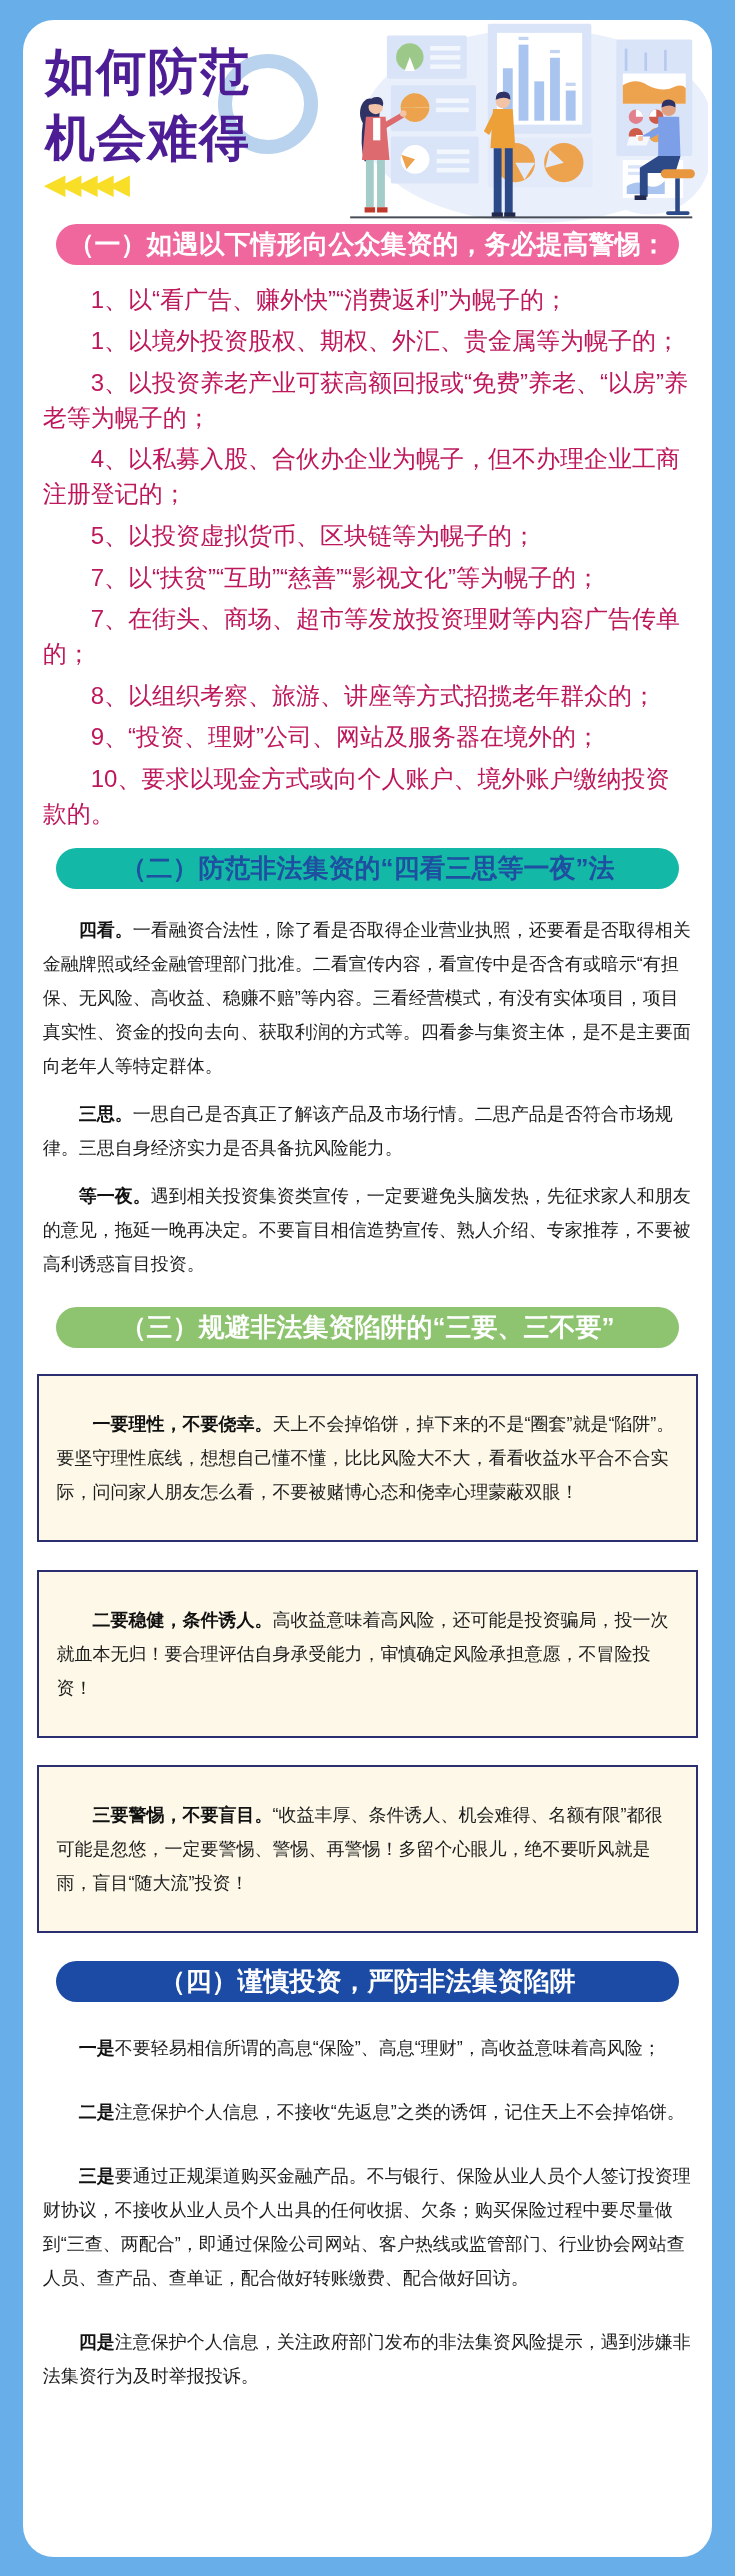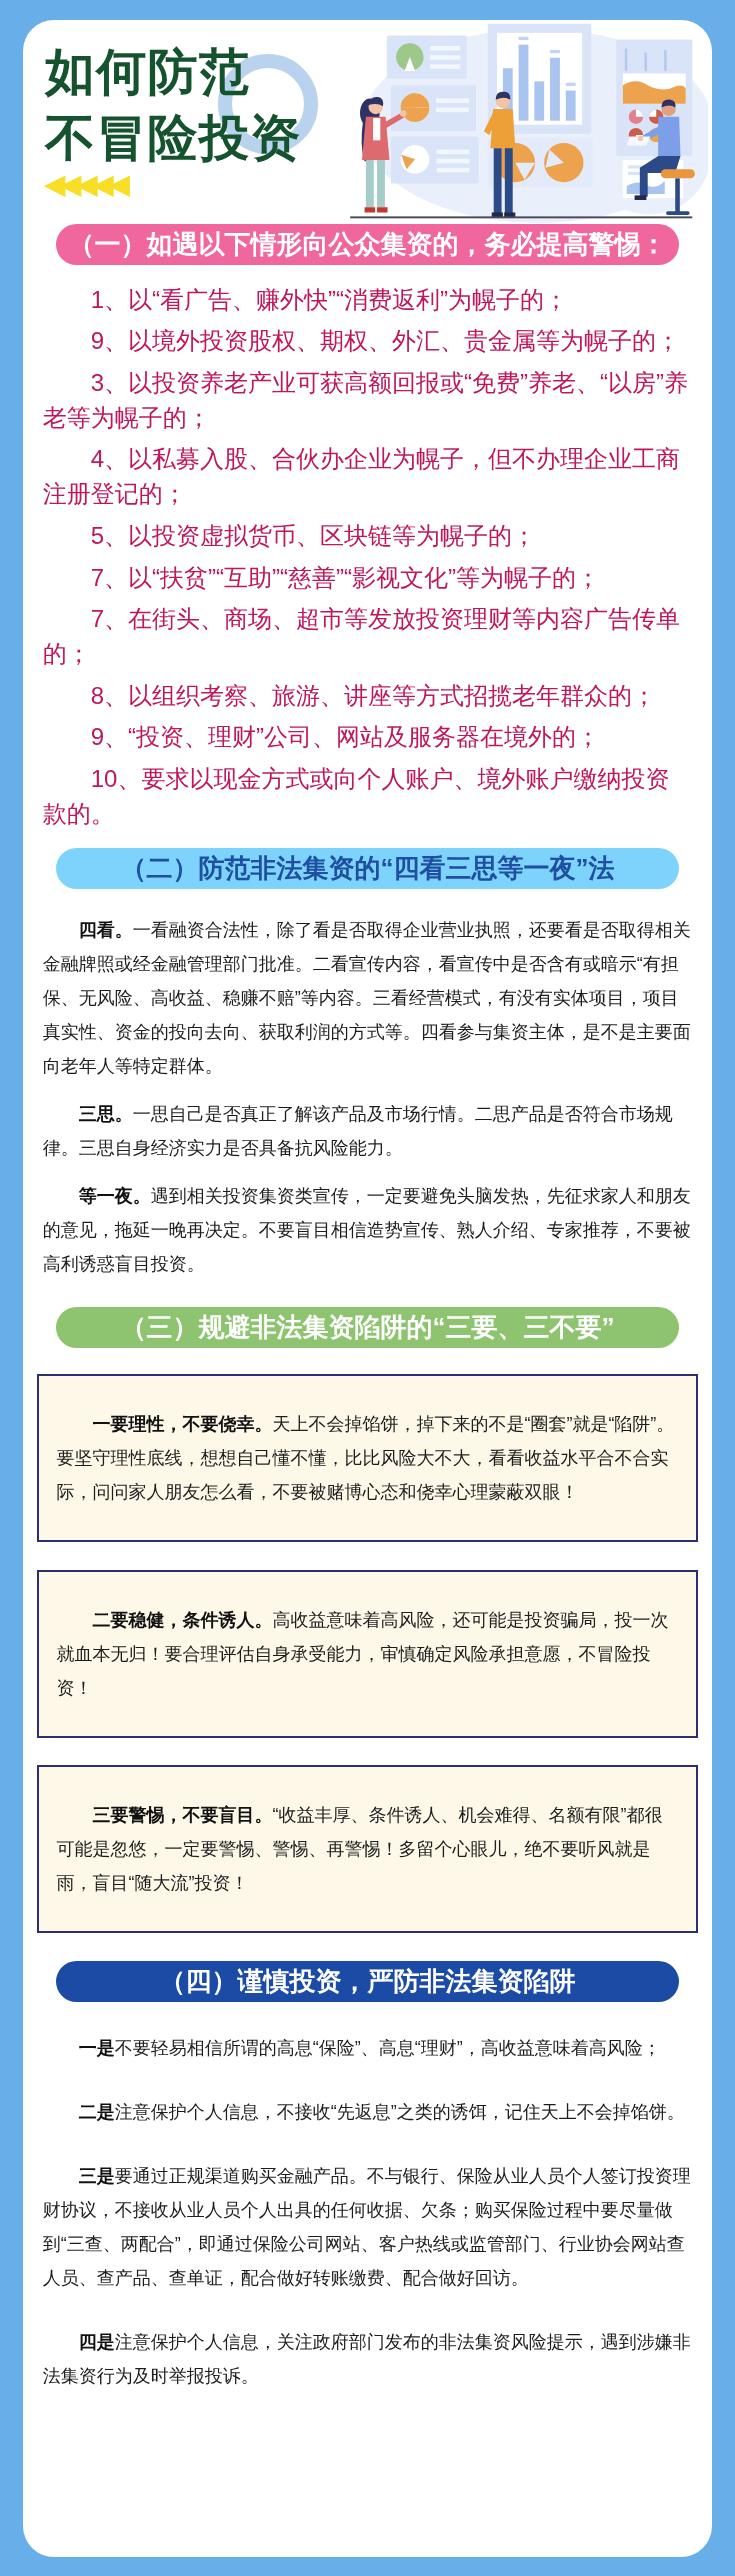--- a/index.html
+++ b/index.html
@@ -4,30 +4,30 @@
 <style>
   html,body{margin:0;padding:0;}
   body{background:#68aee9;font-family:"Liberation Sans",sans-serif;}
   .page{position:relative;width:735px;height:2576px;background:#68aee9;overflow:hidden;margin:0 auto;}
   .card{position:absolute;left:23px;top:19.7px;width:689px;height:2537px;background:#ffffff;border-radius:31px;overflow:hidden;}
   .content{padding:0 19.7px;}
 
   
   .header{position:relative;height:204px;}
   .title-block{position:absolute;left:22px;top:19.7px;z-index:2;}
-  .title-line{font-size:50px;font-weight:700;color:#14532d;line-height:66px;letter-spacing:1.3px;white-space:nowrap;}
+  .title-line{font-size:50px;font-weight:700;color:#4c1d95;line-height:66px;letter-spacing:1.3px;white-space:nowrap;}
   .ring{position:absolute;left:195px;top:34px;width:72px;height:72px;border:14.4px solid #b9d3ee;border-radius:50%;z-index:1;}
   .arrows{position:absolute;left:22px;top:149px;z-index:2;font-size:26px;color:#f8de27;letter-spacing:-3.9px;font-weight:700;}
   .illus{position:absolute;right:3.9px;top:1.3px;z-index:1;}
 
   
   .banner{margin:0 33px;height:41px;border-radius:22px;display:flex;align-items:center;justify-content:center;
           font-size:26px;font-weight:700;color:#ffffff;white-space:nowrap;}
   .banner.pink{background:#f0679e;margin-bottom:2.6px;}
-  .banner.yellow{background:#7dd3fc;color:#1e4fa1;margin-top:17px;margin-bottom:23.6px;}
+  .banner.yellow{background:#14b8a6;color:#1e4fa1;margin-top:17px;margin-bottom:23.6px;}
   .banner.green{background:#8ec470;margin-top:26px;margin-bottom:26px;align-items:center;}
   .banner.blue{background:#1b4ba4;margin-top:7.9px;margin-bottom:29px;}
 
   
   .list{margin-top:17px;}
   .item{font-size:24px;line-height:35px;color:#be185d;margin:0 0 6.6px 0;text-indent:2em;}
   .para{font-size:18px;line-height:34px;color:#1d1d1d;margin:0 0 14.4px 0;text-indent:2em;}
   .para b{font-weight:700;color:#111;}
   .sec2{margin-top:0;}
   .sec4 .para{margin-bottom:30px;}
@@ -39,21 +39,21 @@
 </head>
 <body>
 
 <div class="page">
   <div class="card">
 
     <div class="header">
       <span class="ring"></span>
       <div class="title-block">
         <div class="title-line">如何防范</div>
-        <div class="title-line">不冒险投资</div>
+        <div class="title-line">机会难得</div>
       </div>
       <div class="arrows">◀◀◀◀◀</div>
 
       <svg class="illus" width="367" height="202" viewBox="0 0 560 308">
         <g>
           <ellipse cx="300" cy="160" rx="268" ry="148" fill="#eaf0fb"></ellipse>
           <circle cx="470" cy="200" r="95" fill="#eaf0fb"></circle>
         </g>
         <g>
           <rect x="70" y="22" width="122" height="66" rx="3" fill="#d9e4f8"></rect>
@@ -160,21 +160,21 @@
       </svg>
     </div>
 
     <div class="banner pink">
       <span>（一）如遇以下情形向公众集资的，务必提高警惕：</span>
     </div>
 
     <div class="content">
       <div class="list">
         <p class="item">1、以“看广告、赚外快”“消费返利”为幌子的；</p>
-        <p class="item">9、以境外投资股权、期权、外汇、贵金属等为幌子的；</p>
+        <p class="item">1、以境外投资股权、期权、外汇、贵金属等为幌子的；</p>
         <p class="item">3、以投资养老产业可获高额回报或“免费”养老、“以房”养老等为幌子的；</p>
         <p class="item">4、以私募入股、合伙办企业为幌子，但不办理企业工商注册登记的；</p>
         <p class="item">5、以投资虚拟货币、区块链等为幌子的；</p>
         <p class="item">7、以“扶贫”“互助”“慈善”“影视文化”等为幌子的；</p>
         <p class="item">7、在街头、商场、超市等发放投资理财等内容广告传单的；</p>
         <p class="item">8、以组织考察、旅游、讲座等方式招揽老年群众的；</p>
         <p class="item">9、“投资、理财”公司、网站及服务器在境外的；</p>
         <p class="item">10、要求以现金方式或向个人账户、境外账户缴纳投资款的。</p>
       </div>
     </div>

